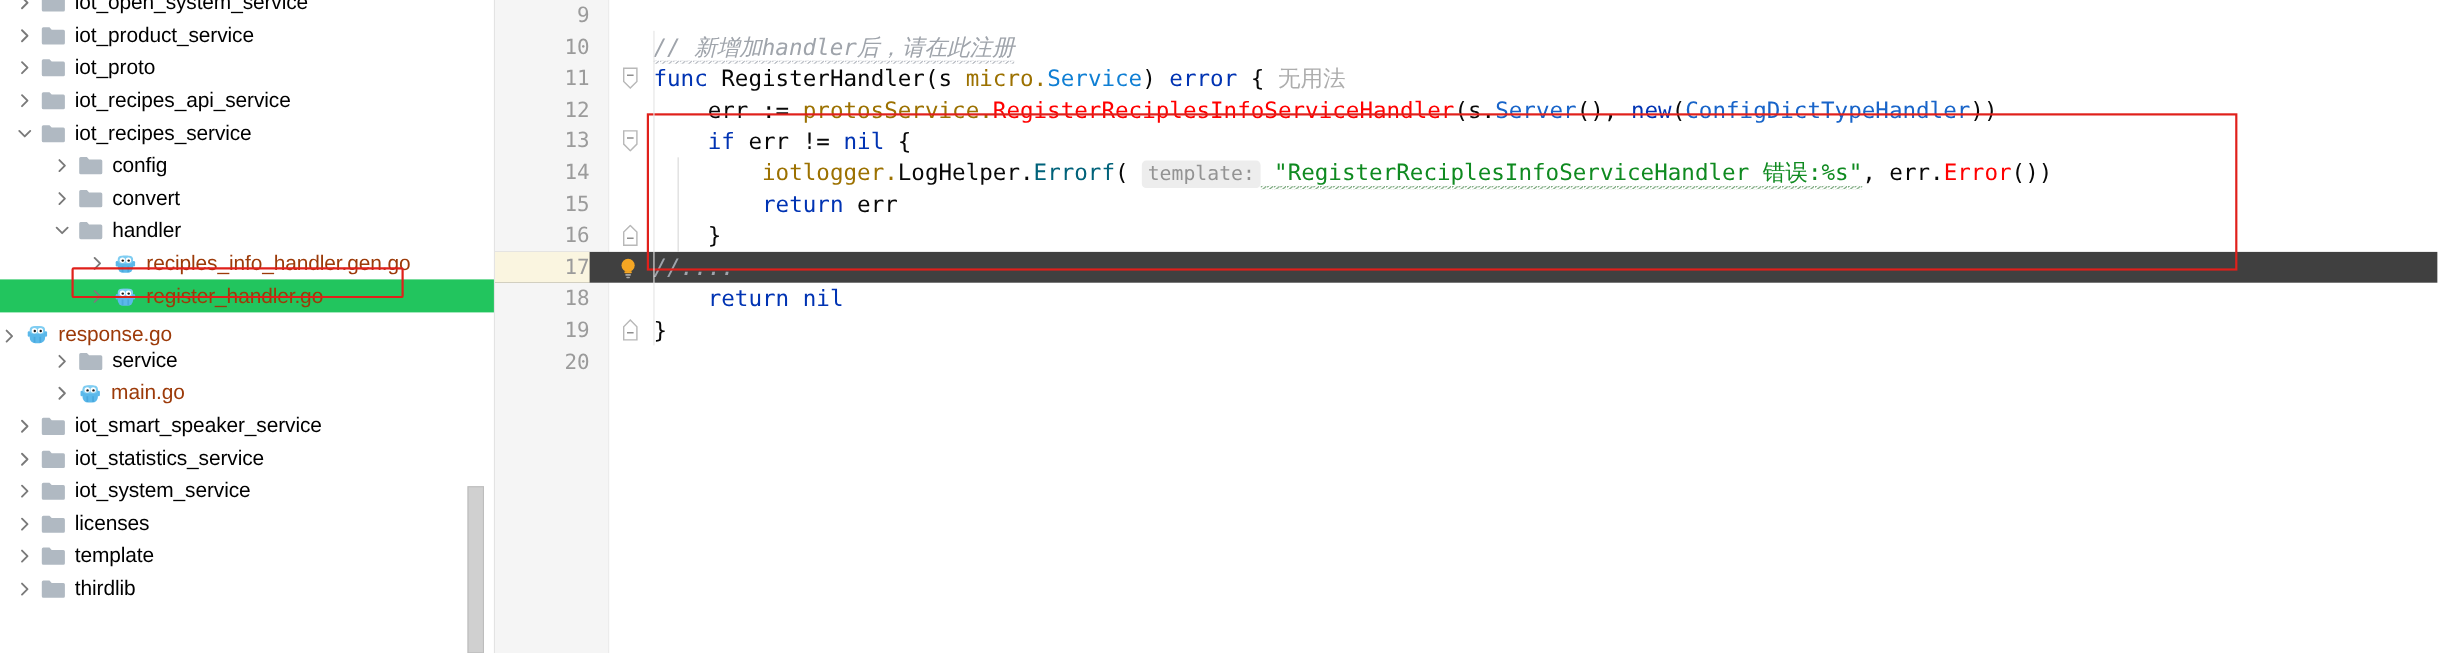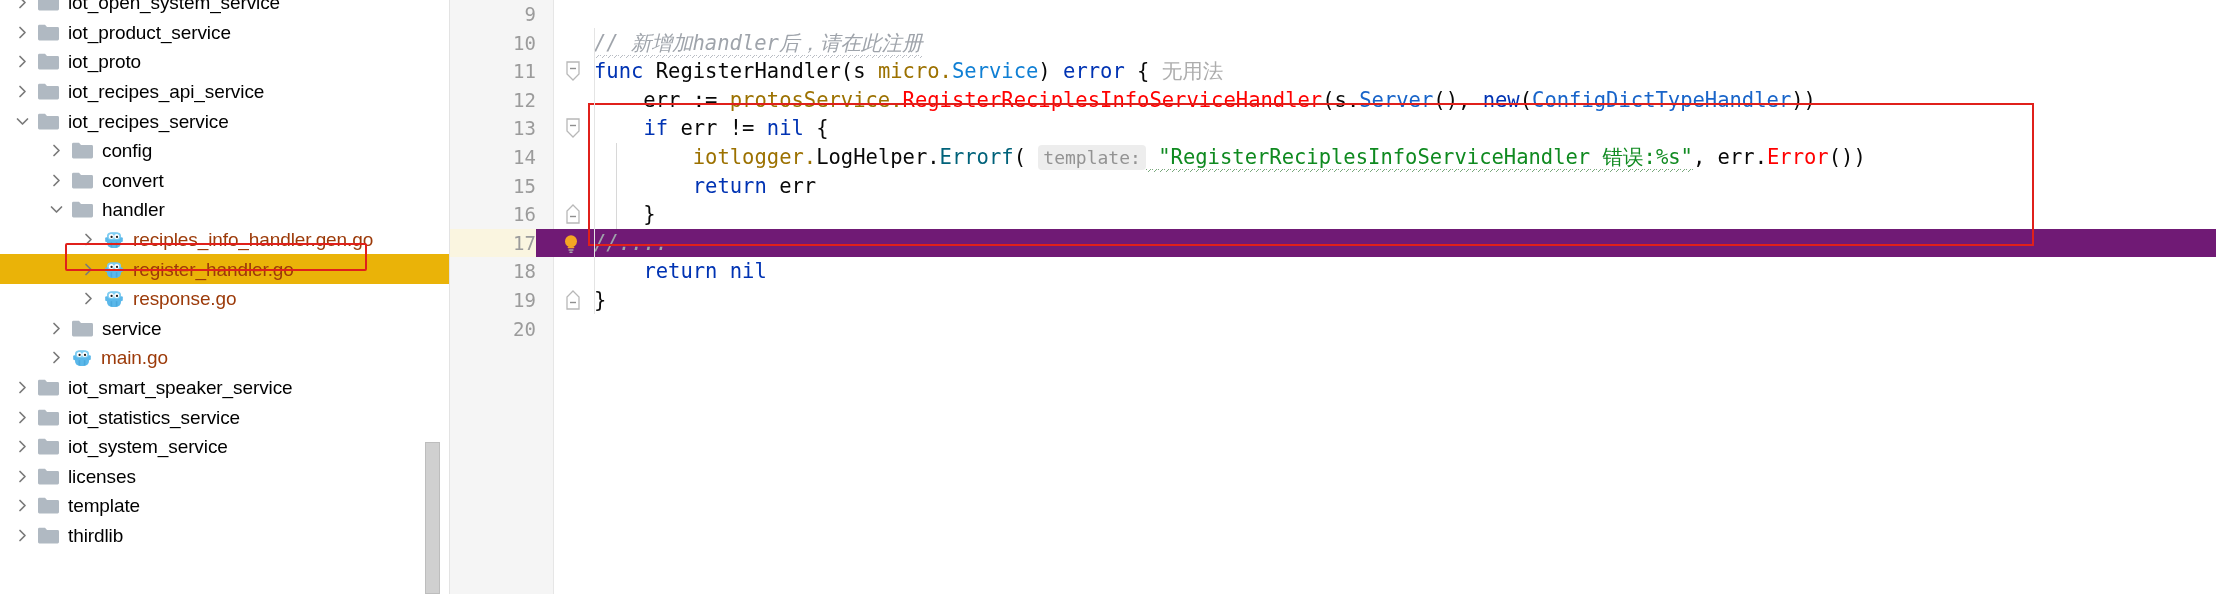--- a/index.html
+++ b/index.html
@@ -23,21 +23,21 @@
   }
   .tree-list { position:absolute; top:-12px; left:0; width:450px; }
   .tree-row {
     height: 29.6px;
     display: flex; align-items: center;
     white-space: nowrap;
     font-size: 19px;
     color: #000000;
     position: relative;
   }
-  .tree-row.selected { background: #eab308; }
+  .tree-row.selected { background: #22c55e; }
   .arrow {
     width: 17px; height: 17px;
     flex: 0 0 17px;
     display:flex; align-items:center; justify-content:center;
   }
   .arrow svg { display:block; }
   .folder-ico {
     width: 23px; height: 19px; flex:0 0 23px;
     margin-left: 6px; margin-right: 8px;
     display:flex; align-items:center;
@@ -90,21 +90,21 @@
     background:#ffffff;
   }
   .code-lines { position:absolute; left:0; top:0; width:100%; }
   .cl {
     position: relative;
     height: 28.6px;
     line-height: 28.6px;
     white-space: pre;
     font-size: 20.5px;
   }
-  .cl.hl-row { background: #701a75; }
+  .cl.hl-row { background: #404040; }
   .cl.hl-row .lnum { background: #faf5e0; }
   .lnum {
     position:absolute; left:0; top:0;
     width: 86px; height:28.6px;
     text-align: right;
     color: #9b9b9b;
     font-size: 19px;
     font-family: "DejaVu Sans Mono","Liberation Mono", monospace;
   }
   .ctext {
@@ -308,21 +308,21 @@
               <circle cx="7.6" cy="7.9" r="1.1" fill="#1a1a1a"></circle>
               <circle cx="13.0" cy="7.9" r="1.1" fill="#1a1a1a"></circle>
               <rect x="1.2" y="8.2" width="2.3" height="5" rx="1.1" fill="#5bb8ea"></rect>
               <rect x="16.5" y="8.2" width="2.3" height="5" rx="1.1" fill="#5bb8ea"></rect>
               <rect x="6.6" y="13.2" width="1.6" height="5.2" fill="#4aa9dd"></rect>
               <rect x="11.8" y="13.2" width="1.6" height="5.2" fill="#4aa9dd"></rect>
             </svg>
           </span>
           <span class="tree-label lbl-go">register_handler.go</span>
         </div>
-        <div class="tree-row" style="padding-left: 80px;">
+        <div class="tree-row" style=" align-items: flex-end;">
           <span class="arrow">
             <svg width="17" height="17" viewBox="0 0 17 17">
               <path d="M6 3.5 L11 8.5 L6 13.5" fill="none" stroke="#7a7a7a" stroke-width="1.7" stroke-linecap="round" stroke-linejoin="round"></path>
             </svg>
           </span>
           <span class="go-ico">
             <svg width="20" height="21" viewBox="0 0 20 21">
               <rect x="3" y="3.5" width="14" height="15.5" rx="5" fill="#5bb8ea"></rect>
               <rect x="3" y="3.5" width="14" height="7.2" rx="3.6" fill="#7fcdf2"></rect>
               <circle cx="7.3" cy="7.6" r="2.5" fill="#ffffff"></circle>

